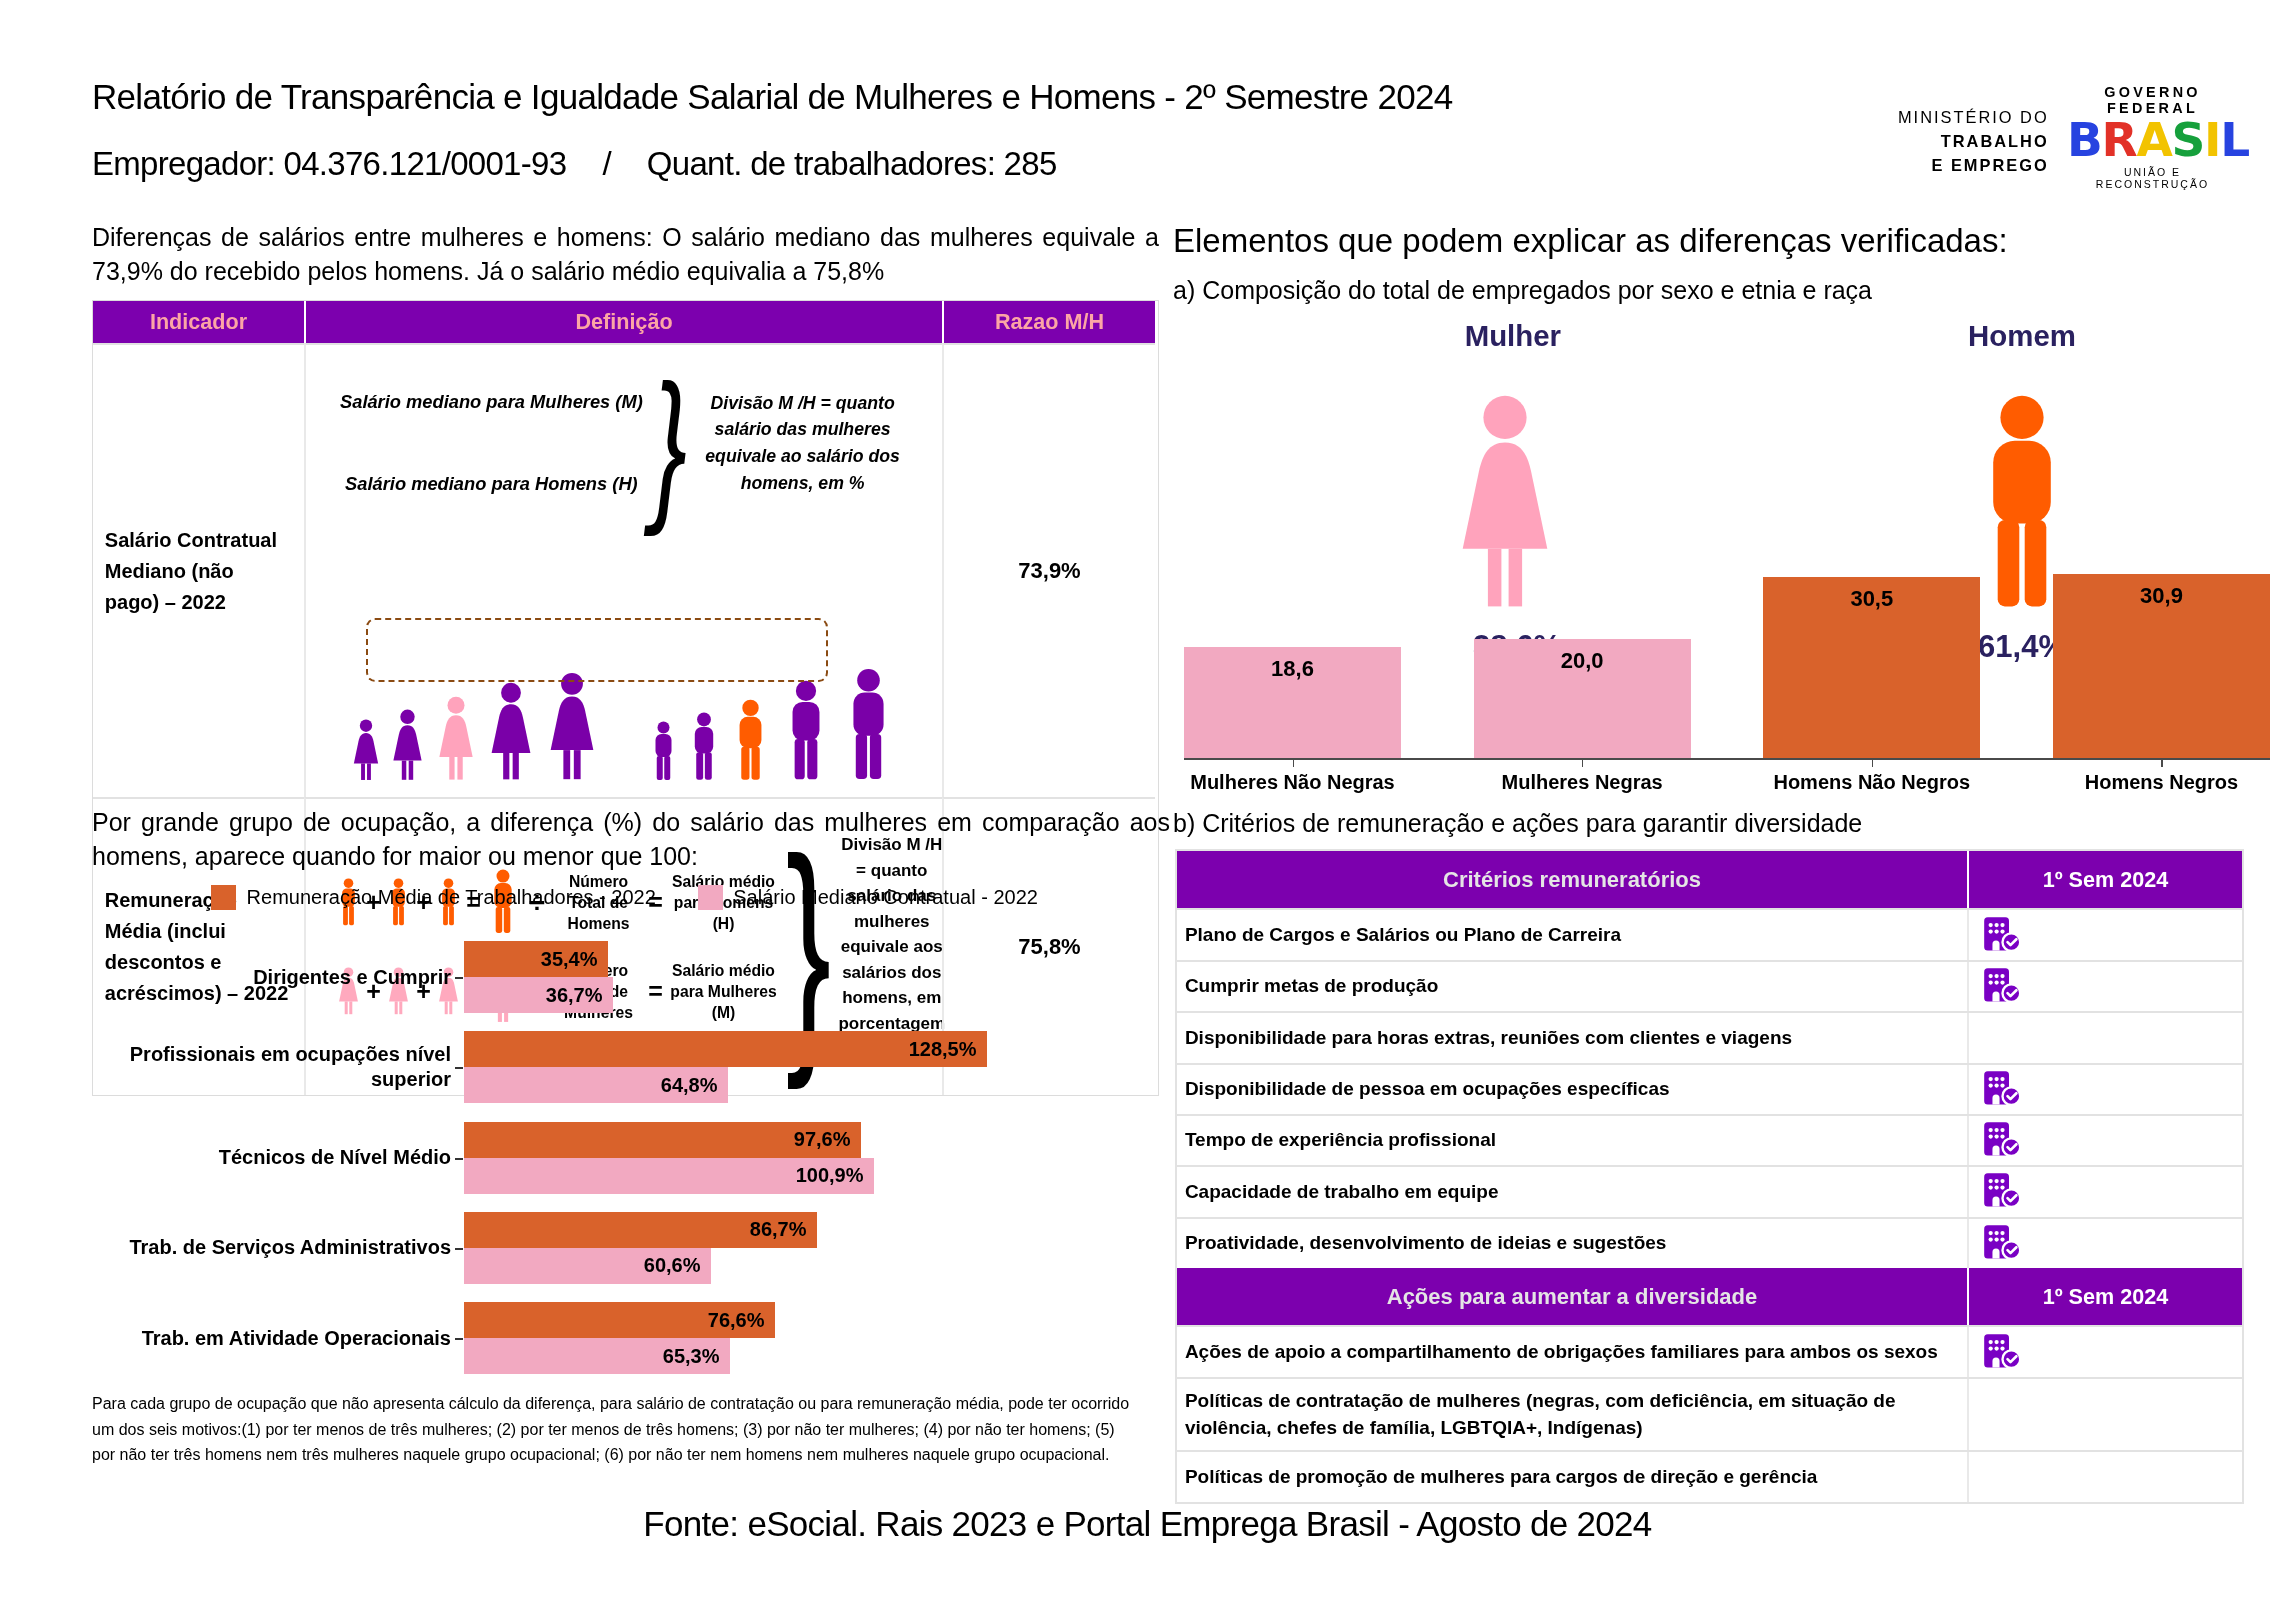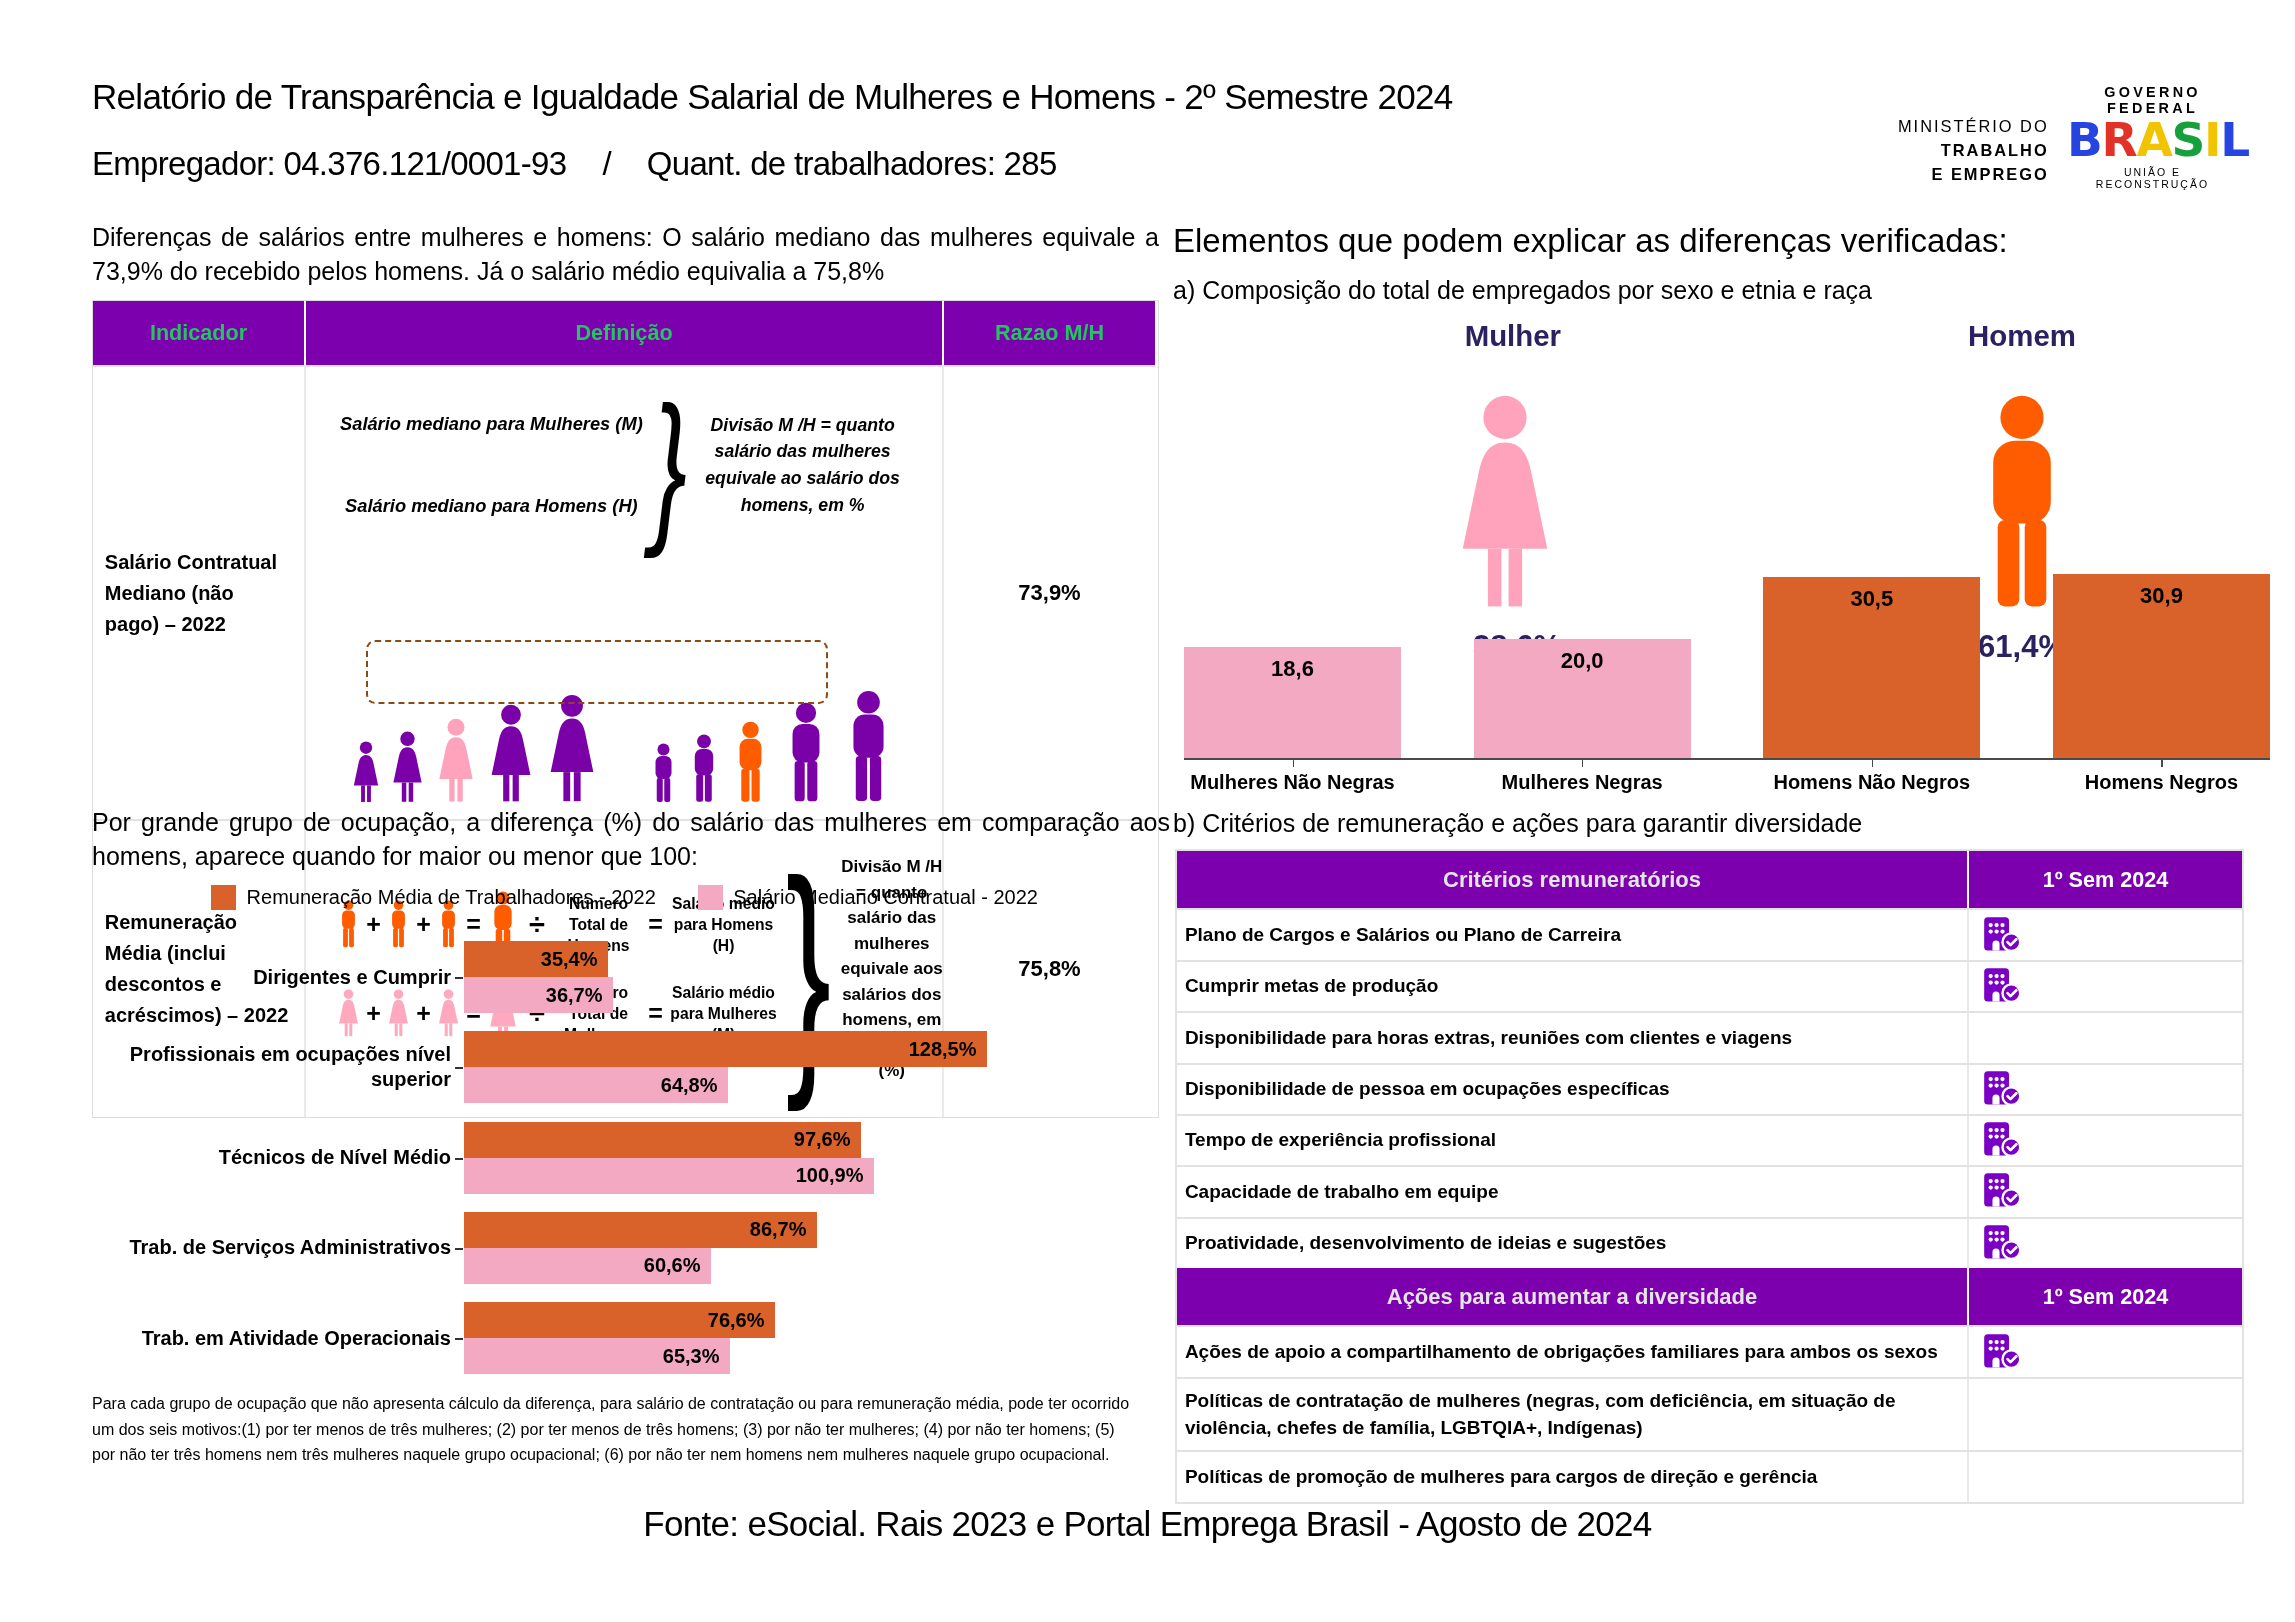--- a/index.html
+++ b/index.html
@@ -3,34 +3,34 @@
 <meta charset="utf-8">
 <style>
   html,body{margin:0;padding:0;background:#fff;}
   .page{position:relative;width:2295px;height:1622px;background:#fff;overflow:hidden;
         font-family:"Liberation Sans", sans-serif;color:#000;}
 
   
   .page-title{position:absolute;left:92px;top:77px;font-size:35px;letter-spacing:-0.7px;}
   .employer-line{position:absolute;left:92px;top:145px;font-size:33px;letter-spacing:-0.7px;display:flex;gap:36px;}
   .logo-block{position:absolute;left:1885px;top:84px;width:353px;display:flex;gap:18.3px;align-items:flex-start;}
-  .ministry{width:164px;text-align:right;margin-top:31px;font-size:16.4px;letter-spacing:2px;line-height:1.45;}
+  .ministry{width:164px;text-align:right;margin-top:22px;font-size:16.4px;letter-spacing:2px;line-height:1.45;}
   .ministry .b{font-weight:bold;}
   .govbr{width:171px;text-align:center;}
   .govbr .gov{font-weight:bold;font-size:14.4px;letter-spacing:3.3px;}
   .govbr .brand{font-weight:bold;font-size:47px;line-height:1.0;letter-spacing:-1.3px;font-family:"DejaVu Sans",sans-serif;}
   .govbr .slogan{font-size:10.5px;letter-spacing:2px;margin-top:2.6px;}
 
   
   .intro{position:absolute;left:92px;top:221px;width:1067px;font-size:25px;line-height:1.35;text-align:justify;}
 
   .t1{position:absolute;left:92px;top:300px;width:1065px;border:1.3px solid #DCDCDC;}
   .t1-row{display:grid;grid-template-columns:211px 638px 213px;}
-  .t1-h{background:#7C00AE;color:#22c55e;font-weight:bold;font-size:21.6px;text-align:center;
-        padding:19px 0;border-left:2.6px solid #fff;display:flex;align-items:center;justify-content:center;}
+  .t1-h{background:#7C00AE;color:#fca5a5;font-weight:bold;font-size:21.6px;text-align:center;
+        padding:8px 0;border-left:2.6px solid #fff;display:flex;align-items:center;justify-content:center;}
   .t1-h:first-child{border-left:none;}
   .t1-cell{border-top:2px solid #E2E2E2;border-left:2px solid #E9E9E9;position:relative;}
   .t1-cell:first-child{border-left:none;}
   .ind-cell{display:flex;align-items:center;padding:13px 11.8px;font-weight:bold;font-size:20px;line-height:1.55;}
   .ratio-cell{display:flex;align-items:center;justify-content:center;font-weight:bold;font-size:22px;}
   .def1{height:452px;font-style:italic;}
   .def2{height:296px;}
 
   .def-top{display:flex;align-items:center;justify-content:center;height:196px;}
   .def-lines{width:308px;display:flex;flex-direction:column;justify-content:space-around;height:164px;text-align:center;}

